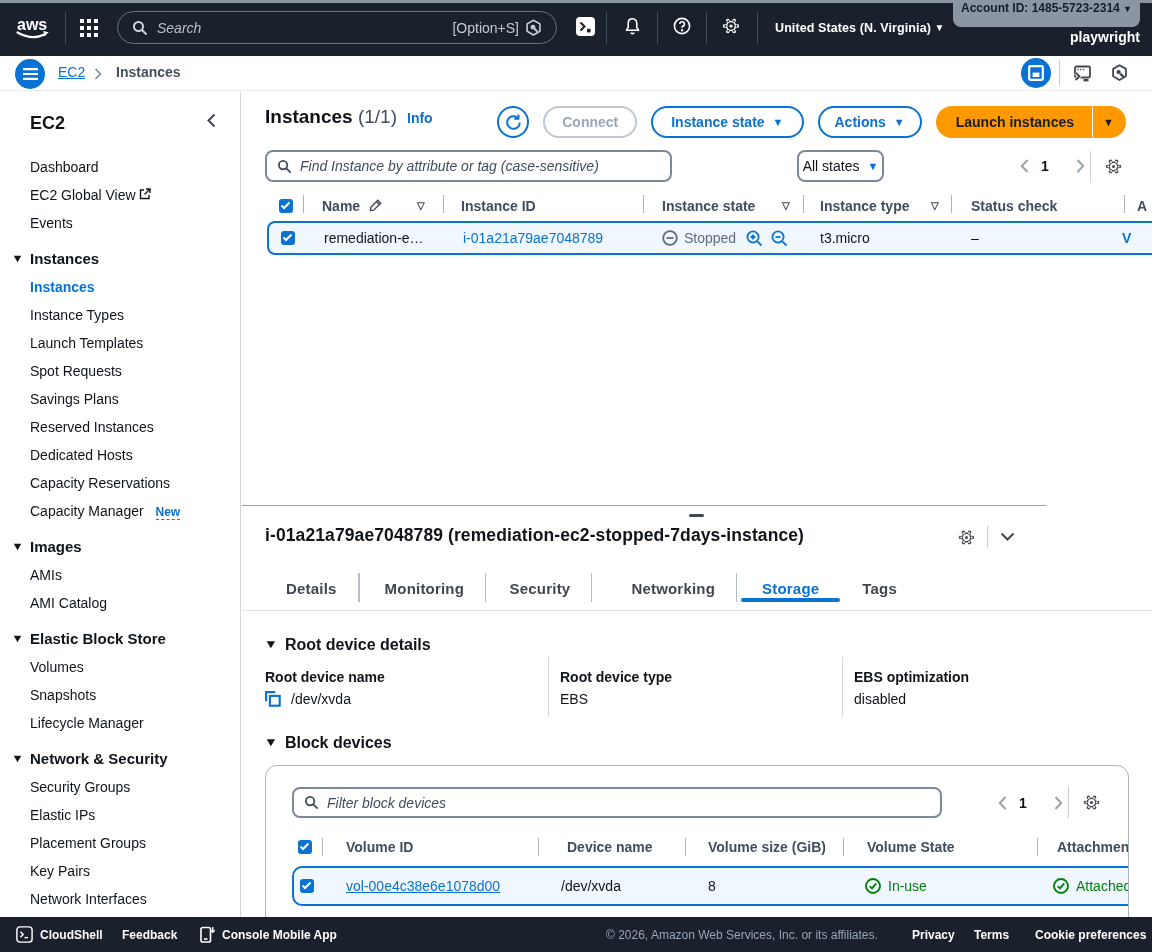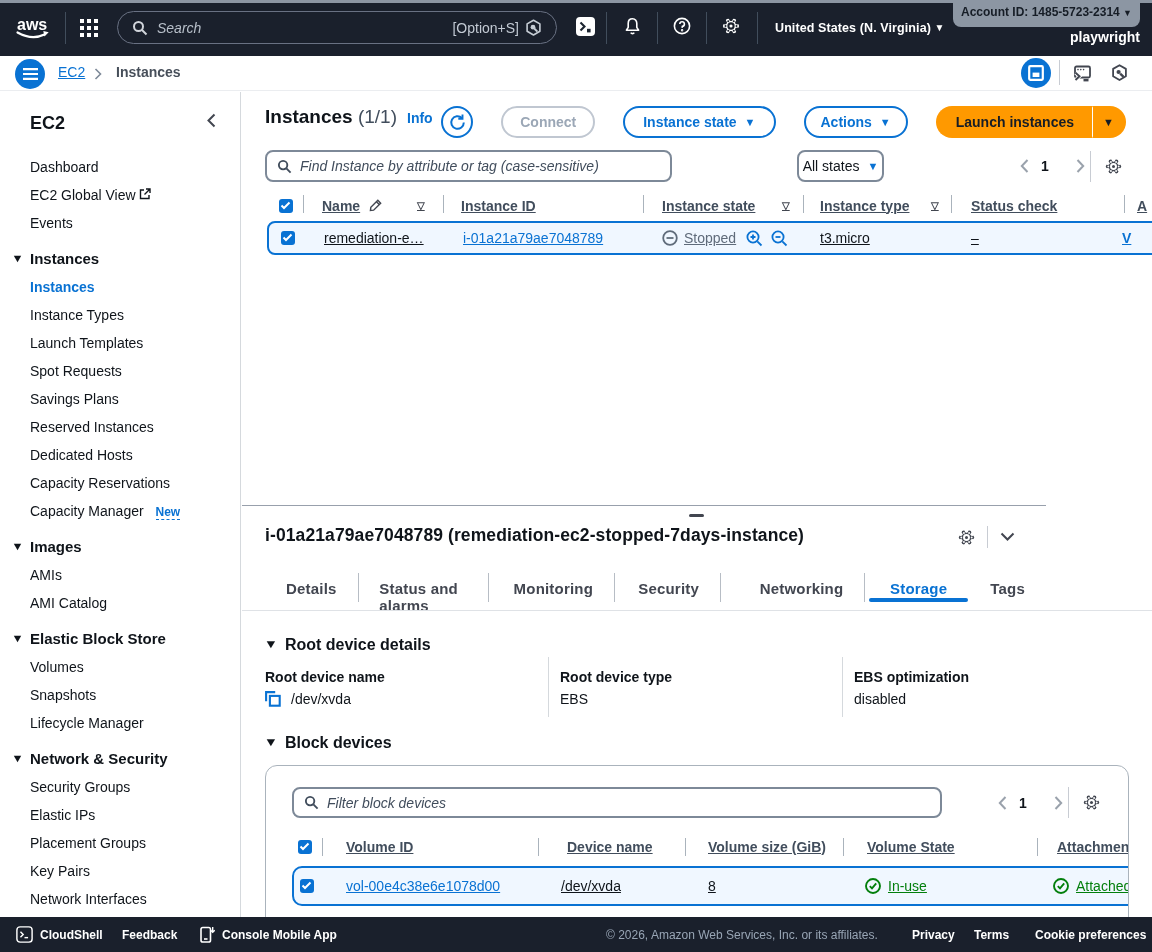--- a/index.html
+++ b/index.html
@@ -10,21 +10,21 @@
 .topnav { position:absolute; left:0; top:0; width:1152px; height:56px; background:#1a202c; }
 .topstrip { position:absolute; left:0; top:0; width:1152px; height:3px; background:#8c96a3; }
 .nav-div { position:absolute; top:12px; width:1px; height:32px; background:#414d5c; }
 .awslogo { position:absolute; left:16px; top:13px; }
 .gridicon { position:absolute; left:80px; top:19px; }
 .searchpill { position:absolute; left:117px; top:11px; width:440px; height:33px; border:1px solid #697183; border-radius:17px; display:flex; align-items:center; padding:0 14px; }
 .searchpill .ph { color:#b7bfc9; font-style:italic; font-size:14px; margin-left:9px; }
 .searchpill .opt { margin-left:auto; color:#c3cad4; font-size:14px;text-align:center; }
 .navicon { position:absolute; top:17px; }
 .regiontxt { position:absolute; top:21px; left:775px; color:#fff; font-size:12.5px; font-weight:bold; letter-spacing:0.1px; }
-.acctbox { position:absolute; left:953px; top:0; width:187px; height:27px; background:#8c96a3; border-radius:0 0 8px 8px; color:#161d26; font-size:12px; font-weight:bold; text-align:center; line-height:24px; white-space:nowrap; }
+.acctbox { position:absolute; left:953px; top:0; width:187px; height:27px; background:#8c96a3; border-radius:0 0 8px 8px; color:#161d26; font-size:12px; font-weight:bold; text-align:center; line-height:17px; white-space:nowrap; }
 .playwright { position:absolute; top:29px; right:12px; color:#fff; font-size:14px; font-weight:bold; }
 
 
 .crumbbar { position:absolute; left:0; top:56px; width:1152px; height:35px; background:#fff; border-bottom:1px solid #ebedf0; }
 .hamburger { position:absolute; left:15px; top:3px; width:30px; height:30px; border-radius:50%; background:#0972d3; display:flex; align-items:center; justify-content:center; }
 .crumb-ec2 { position:absolute; left:58px; top:8px; color:#0972d3; font-size:14px; text-decoration:underline; }
 .crumb-cur { position:absolute; left:116px; top:8px; color:#474f5a; font-size:14px; font-weight:bold; }
 
 
 .sidebar { position:absolute; left:0; top:92px; width:241px; height:825px; background:#fff; border-right:1px solid #d5d9dd; overflow:hidden; }
@@ -38,21 +38,21 @@
 .newbadge { color:#0972d3; font-size:12px; font-weight:bold; border-bottom:1px dashed #0972d3; margin-left:8px; }
 .extlink { font-size:12px; }
 
 
 .main { position:absolute; left:242px; top:91px; width:910px; height:414px; background:#fff; }
 .hdr-row { position:absolute; left:23px; top:15px; right:26px; height:32px; }
 .hdr-title { position:absolute; left:0; top:0px; font-size:19px; color:#0f141a; }
 .hdr-title b { font-weight:bold; }
 .hdr-title .cnt { color:#414d5c; font-weight:normal; }
 .hdr-title .info { color:#0972d3; font-size:14px; font-weight:bold; margin-left:10px; }
-.btnrow { position:absolute; right:0; top:0; display:flex; gap:28px; }
+.btnrow { position:absolute; right:0; top:0; display:flex; gap:14px; }
 .btn { height:32px; border-radius:16px; font-size:14px; font-weight:bold; display:flex; align-items:center; justify-content:center; background:#fff; }
 .btn.icon { width:32px; border:2px solid #0972d3; border-radius:50%; padding:0; }
 .btn.disabled { border:2px solid #c0c7d1; color:#9ba7b6; padding:0 17px; }
 .btn.blue { border:2px solid #0972d3; color:#0972d3; padding:0 18px; gap:8px; }
 .btn .caret { font-size:11px; }
 .launchwrap { display:flex; }
 .btn.orange { background:#f90; border:2px solid #f90; color:#161d26; padding:0 18px; border-radius:16px 0 0 16px; border-right:1px solid #fff; }
 .btn.orangecaret { background:#f90; border:2px solid #f90; color:#161d26; width:33px; border-radius:0 16px 16px 0; border-left:none; }
 
 .filterrow { position:absolute; left:23px; top:59px; right:26px; height:32px; }
@@ -99,21 +99,21 @@
 .bd-filter .ph { font-style:italic; color:#414d5c; font-size:14px; margin-left:8px; }
 .bd-pgn { position:absolute; right:28px !important; top:21px; display:flex; align-items:center; height:31px; }
 .bdthead { position:absolute; left:26px; top:66px; right:0; height:30px; font-size:14px; font-weight:bold; color:#414d5c; }
 .bdtrow { position:absolute; left:26px; top:100px; width:880px; height:40px; background:#f0f7ff; border:2px solid #0972d3; border-radius:10px; font-size:14px; color:#0f141a; }
 .green { color:#037f0c; }
 
 
 .footer { position:absolute; left:0; top:917px; width:1152px; height:35px; background:#1a202c; color:#fff; font-size:12px; font-weight:bold; }
 .footer .item { position:absolute; top:0; height:35px; display:flex; align-items:center; gap:7px; white-space:nowrap; }
 .footer .copy { color:#98a5b5; font-weight:normal; }
-.cell { position:absolute; top:0; height:100%; display:flex; align-items:center;text-decoration:underline; }
+.cell { position:absolute; top:0; height:100%; display:flex; align-items:center; }
 </style>
 </head>
 <body>
 
 <div class="topnav">
   <div class="awslogo">
     <svg width="36" height="30" viewBox="0 0 36 30">
       <text x="1" y="17" font-size="16" font-weight="bold" fill="#fff" font-family="Liberation Sans">aws</text>
       <path d="M1.5 19.5 Q 16 27.5 28.5 21.5" stroke="#fff" stroke-width="2.2" fill="none" stroke-linecap="round"></path>
       <path d="M27.3 18 L32.7 19.2 L28.4 23.4 Z" fill="#fff"></path>
@@ -438,21 +438,20 @@
         <circle r="1.5" fill="#424650"></circle>
       </svg>
     <div class="sp-vdiv"></div>
     <svg width="15" height="10" viewBox="0 0 15 10" fill="none" stroke="#424650" stroke-width="2">
         <path d="M1.5 1.5 L7.5 7.5 L13.5 1.5"></path>
       </svg>
   </div>
   <div class="tabs">
     <div class="tab">Details</div>
       <div class="tdiv"></div>
-    <div class="tab">Status and alarms</div>
       <div class="tdiv"></div>
     <div class="tab" style="margin-left:4px">Monitoring</div>
       <div class="tdiv"></div>
     <div class="tab" style="margin-left:2.5px">Security</div>
       <div class="tdiv"></div>
     <div class="tab" style="margin-left:18px">Networking</div>
       <div class="tdiv"></div>
     <div class="tab active" style="margin-left:4px">Storage</div>
     <div class="tab" style="margin-left:1px">Tags</div>
   </div>

